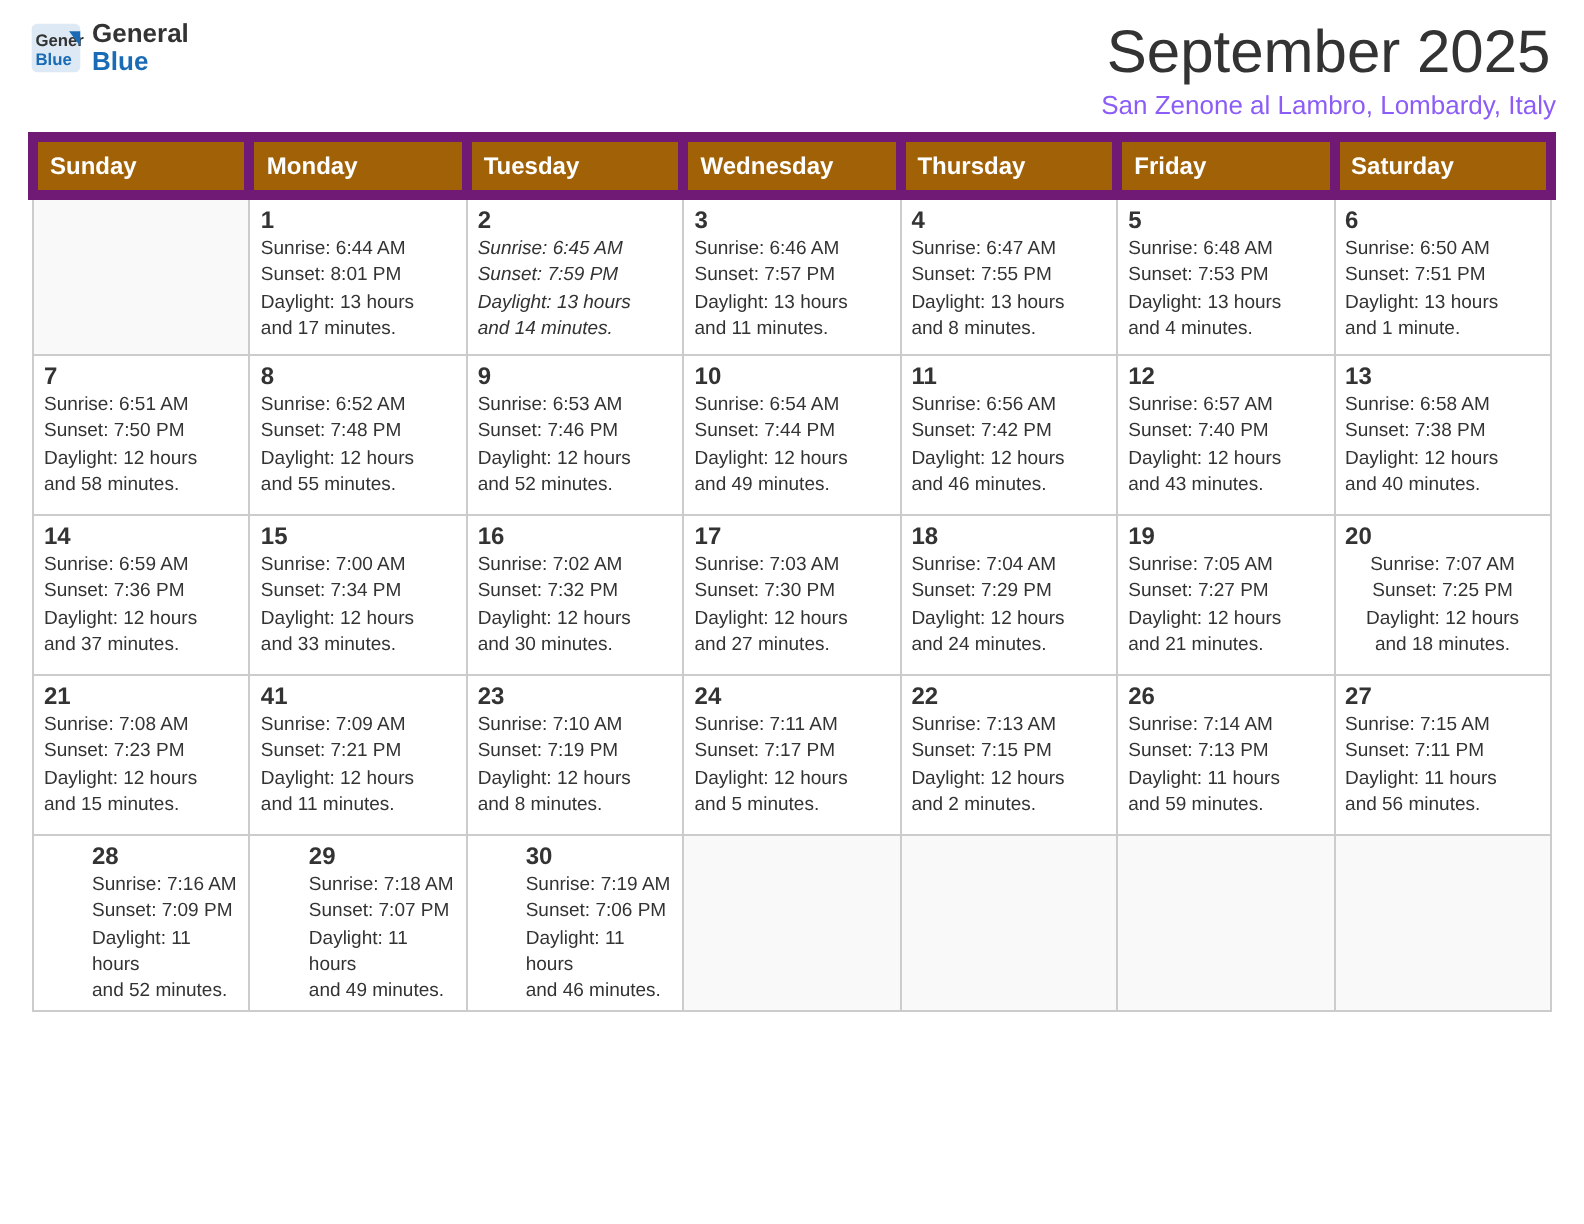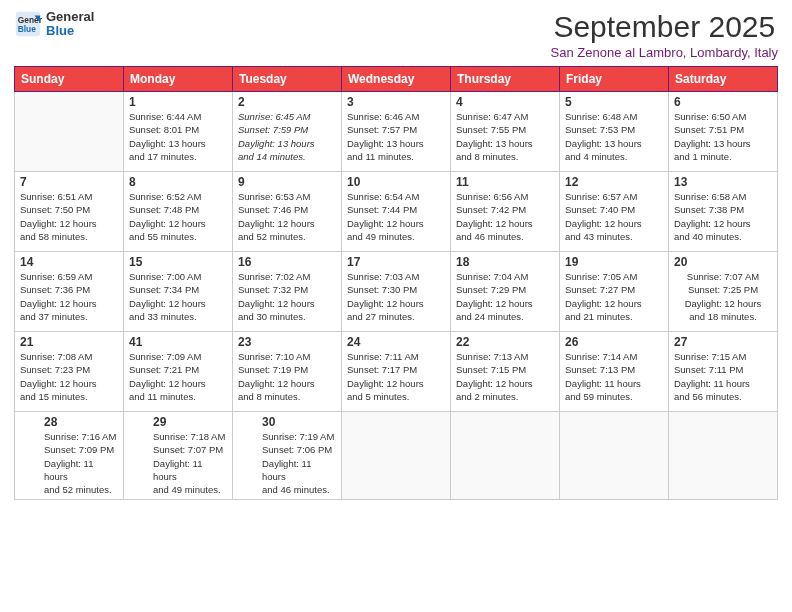--- a/index.html
+++ b/index.html
@@ -34,35 +34,35 @@
       text-align: center;
     }
     .main-title {
       font-size: 30px;
       font-weight: normal;
       color: #333;
       line-height: 1.1;
     }
     .subtitle {
       font-size: 13px;
-      color: #701a75;
+      color: #8b5cf6;
       margin-top: 2px;
     }
     .calendar {
       width: 100%;
       border-collapse: collapse;
       font-size: 10px;
     }
     .calendar thead th {
-      background: #ef4444;
+      background: #a16207;
       color: #fff;
       font-size: 12px;
       font-weight: bold;
       padding: 5px 6px;
-      border: 1px solid #701a75;
+      border: 5px solid #701a75;
       text-align: left;
     }
     .calendar tbody td {
       border: 1px solid #ccc;
       vertical-align: top;
       padding: 3px 5px;
       width: calc(100% / 7);
       height: 80px;
     }
     .calendar tbody tr:last-child td {

